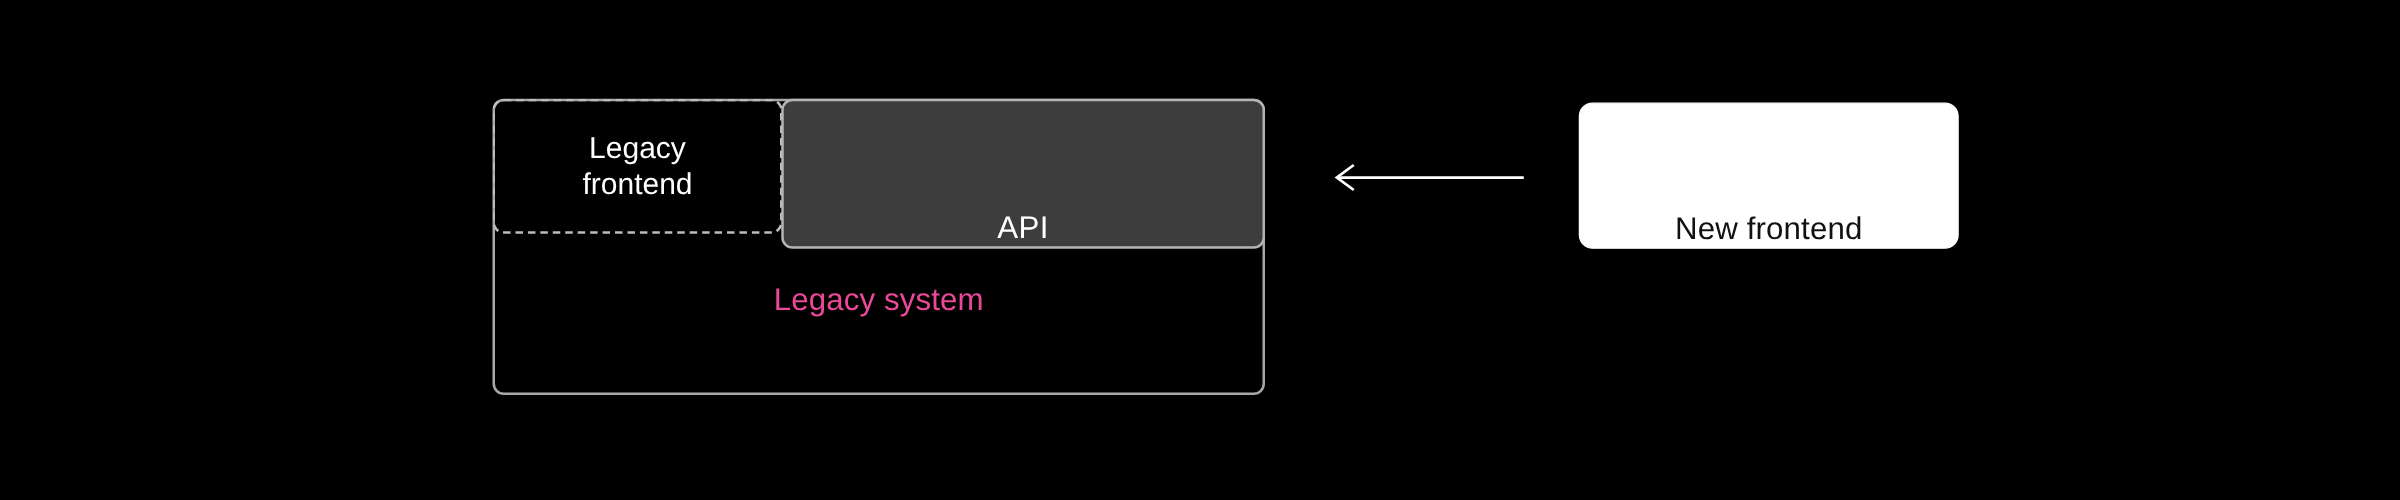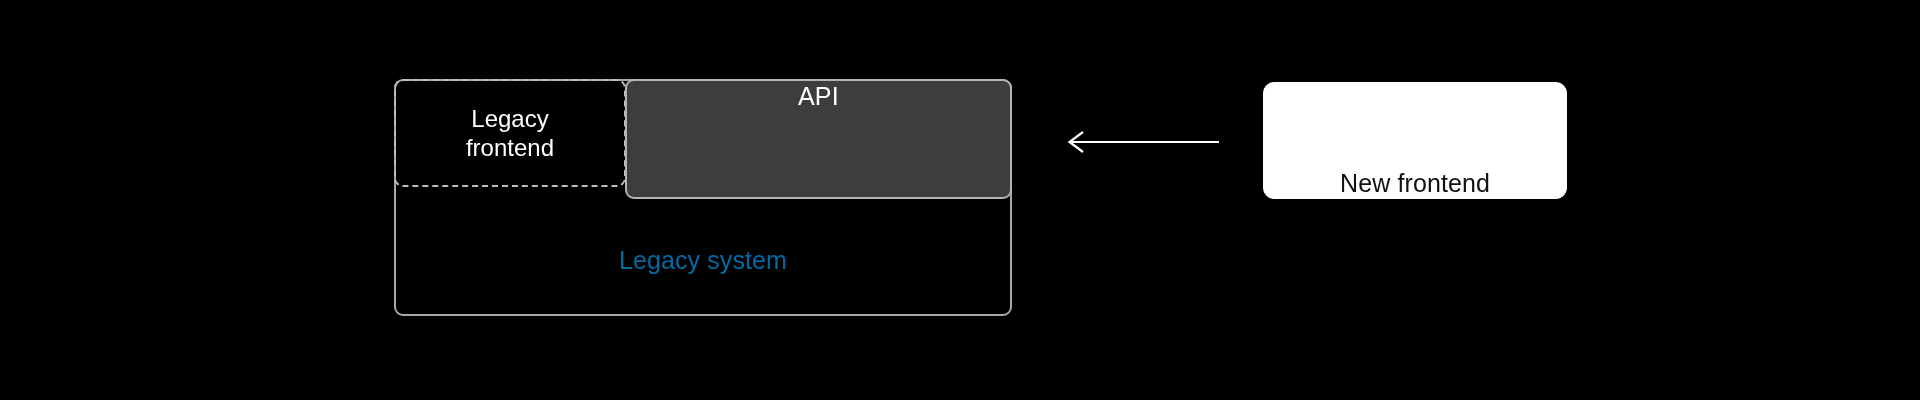--- a/index.html
+++ b/index.html
@@ -31,23 +31,23 @@
     height: 237px;
     box-sizing: border-box;
     border: 2px solid #a8a8a8;
     border-radius: 9px;
     background: #000000;
   }
   .legacy-system-label {
     position: absolute;
     left: 0;
     right: 0;
-    top: 164px;
+    top: 144px;
     text-align: center;
-    color: #0369a1;
+    color: #ec4899;
     font-size: 25px;
     line-height: 30px;
     letter-spacing: 0.1px;
     white-space: nowrap;
   }
 
   
   .legacy-frontend-box {
     position: absolute;
     left: 394px;
@@ -75,21 +75,21 @@
     position: absolute;
     left: 625px;
     top: 79px;
     width: 387px;
     height: 120px;
     box-sizing: border-box;
     background: #3d3d3d;
     border: 2px solid #b4b4b4;
     border-radius: 9px;
     display: flex;
-    align-items: flex-start;
+    align-items: flex-end;
     justify-content: center;
   }
   .api-label {
     color: #ffffff;
     font-size: 25px;
     line-height: 30px;
     letter-spacing: 0.3px;
   }
 
   

